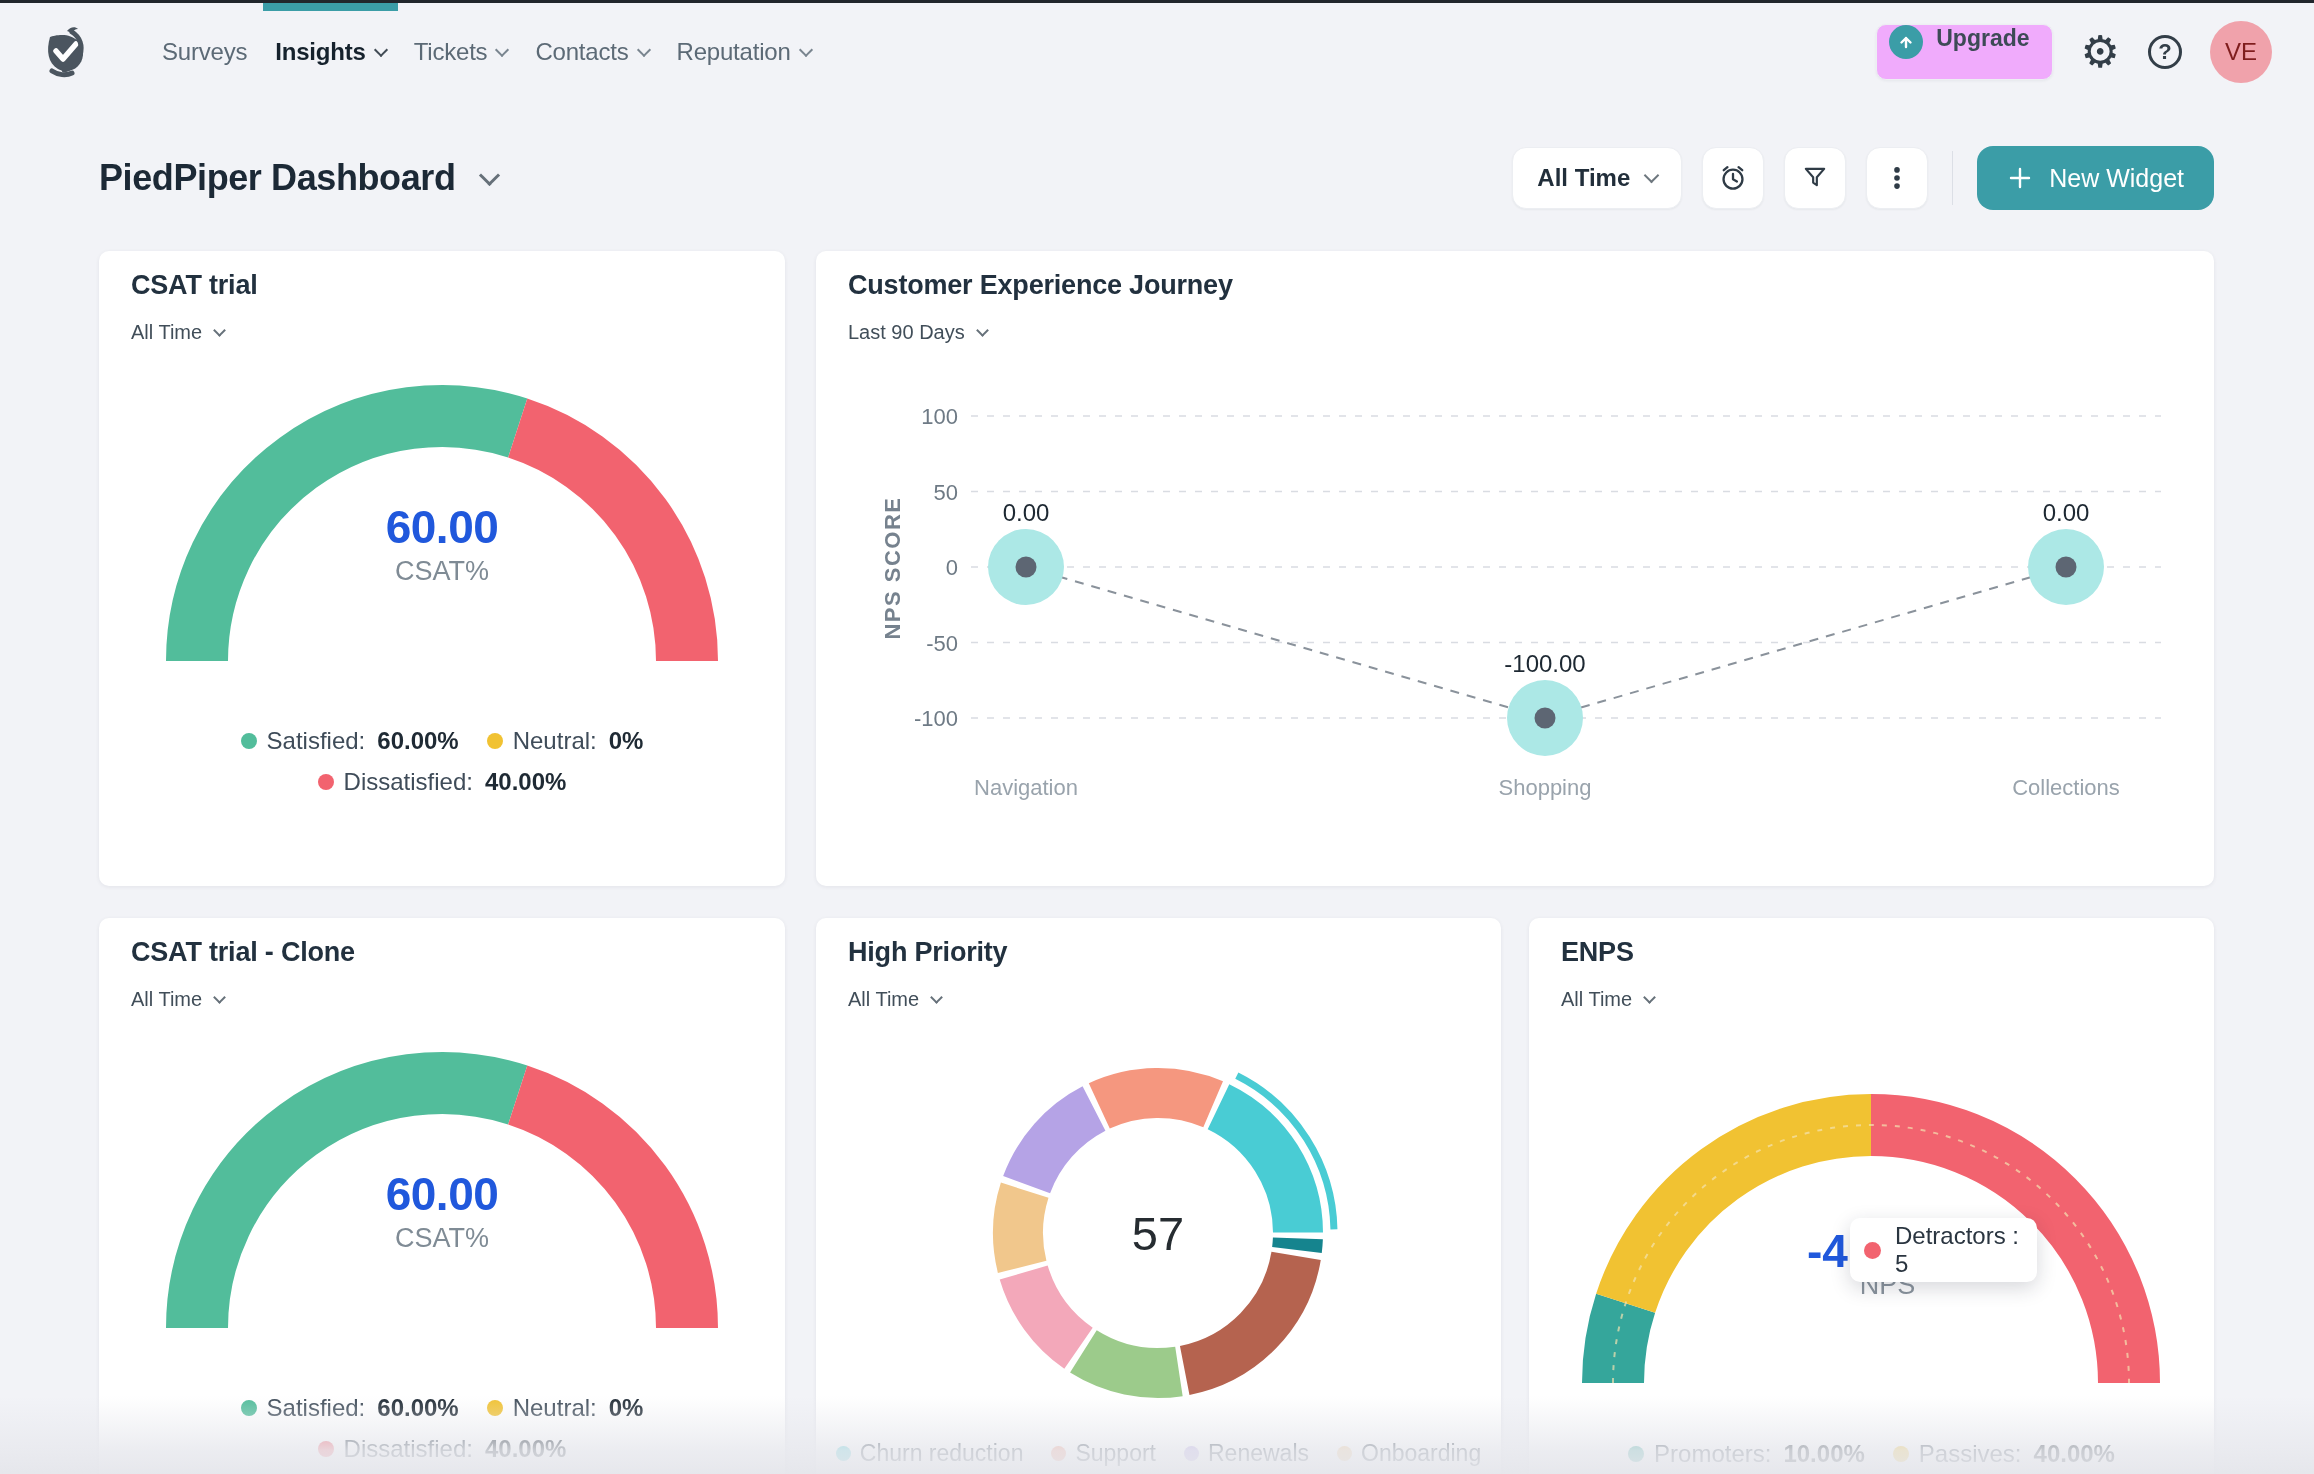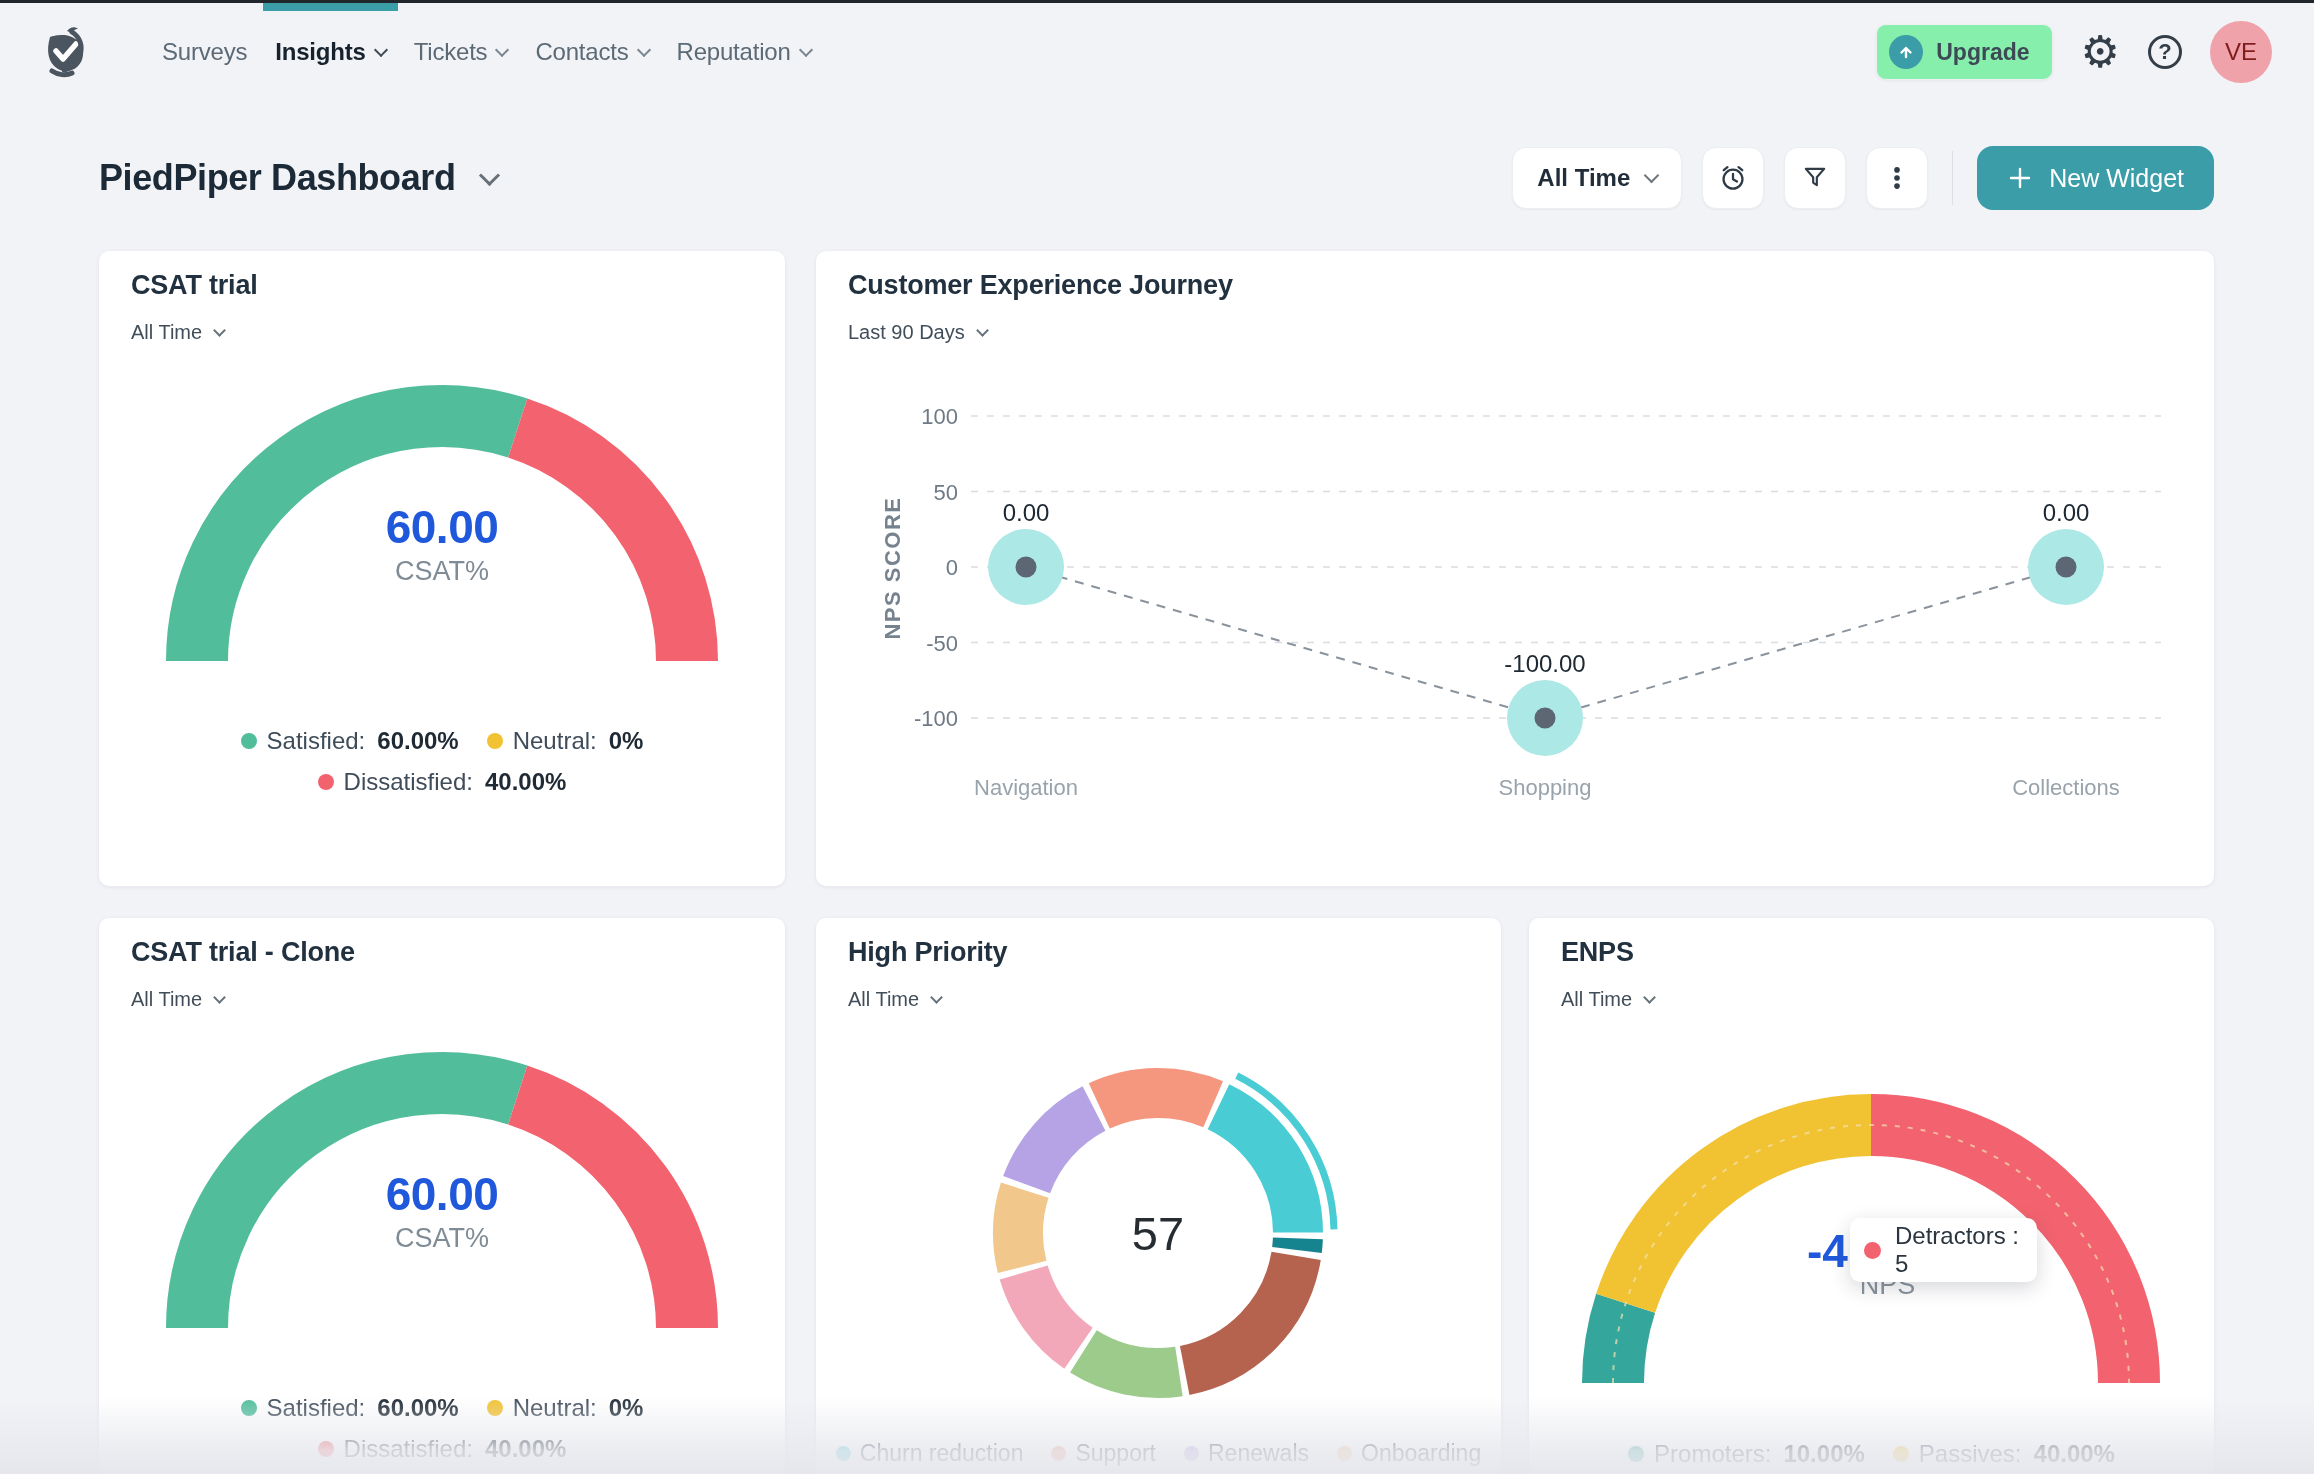--- a/index.html
+++ b/index.html
@@ -13,22 +13,22 @@
   .logo{width:58px;height:58px;flex:0 0 auto;cursor:pointer;}
   .nav{display:flex;margin-left:54px;height:100%;}
   .nav-item{position:relative;display:flex;align-items:center;padding:0 14px;font-size:24px;
             color:#5c6a76;cursor:pointer;letter-spacing:-.2px;}
   .nav-item.active{color:#16222d;font-weight:700;}
   .nav-item.active::after{content:"";position:absolute;left:2px;right:2px;top:3px;height:8px;background:var(--accent);}
   .chev{display:inline-block;width:9px;height:9px;border-right:2.2px solid currentColor;
         border-bottom:2.2px solid currentColor;transform:rotate(45deg);margin-top:-5px;opacity:.8;}
   .nav-item .chev{width:8px;height:8px;margin-left:10px;}
   .nav-right{margin-left:auto;display:flex;align-items:center;gap:28px;}
-  .upgrade{height:56px;background:#86efac;border-radius:10px;border:1px solid #edeff3;
-           box-shadow:0 1px 3px rgba(20,30,45,.06);display:flex;align-items:center;gap:13px;
+  .upgrade{height:56px;background:#f0abfc;border-radius:10px;border:1px solid #edeff3;
+           box-shadow:0 1px 3px rgba(20,30,45,.06);display:flex;align-items:flex-start;gap:13px;
            padding:0 22px 0 12px;font-size:23px;font-weight:700;color:#3d4a56;cursor:pointer;}
   .up-ic{width:34px;height:34px;border-radius:50%;background:var(--accent);display:flex;
          align-items:center;justify-content:center;}
   .icon-plain{background:none;border:none;padding:0;cursor:pointer;display:flex;align-items:center;}
   .gear{font-family:"DejaVu Sans",sans-serif;font-size:44px;color:#333e48;line-height:1;}
   .help{width:34px;height:34px;border-radius:50%;border:3px solid #333e48;color:#333e48;font-size:22px;
         font-weight:700;display:flex;align-items:center;justify-content:center;box-sizing:border-box;}
   .avatar{width:62px;height:62px;border-radius:50%;background:var(--pink);color:#7f1d1d;font-size:24px;
           font-weight:400;display:flex;align-items:center;justify-content:center;cursor:pointer;}
 

